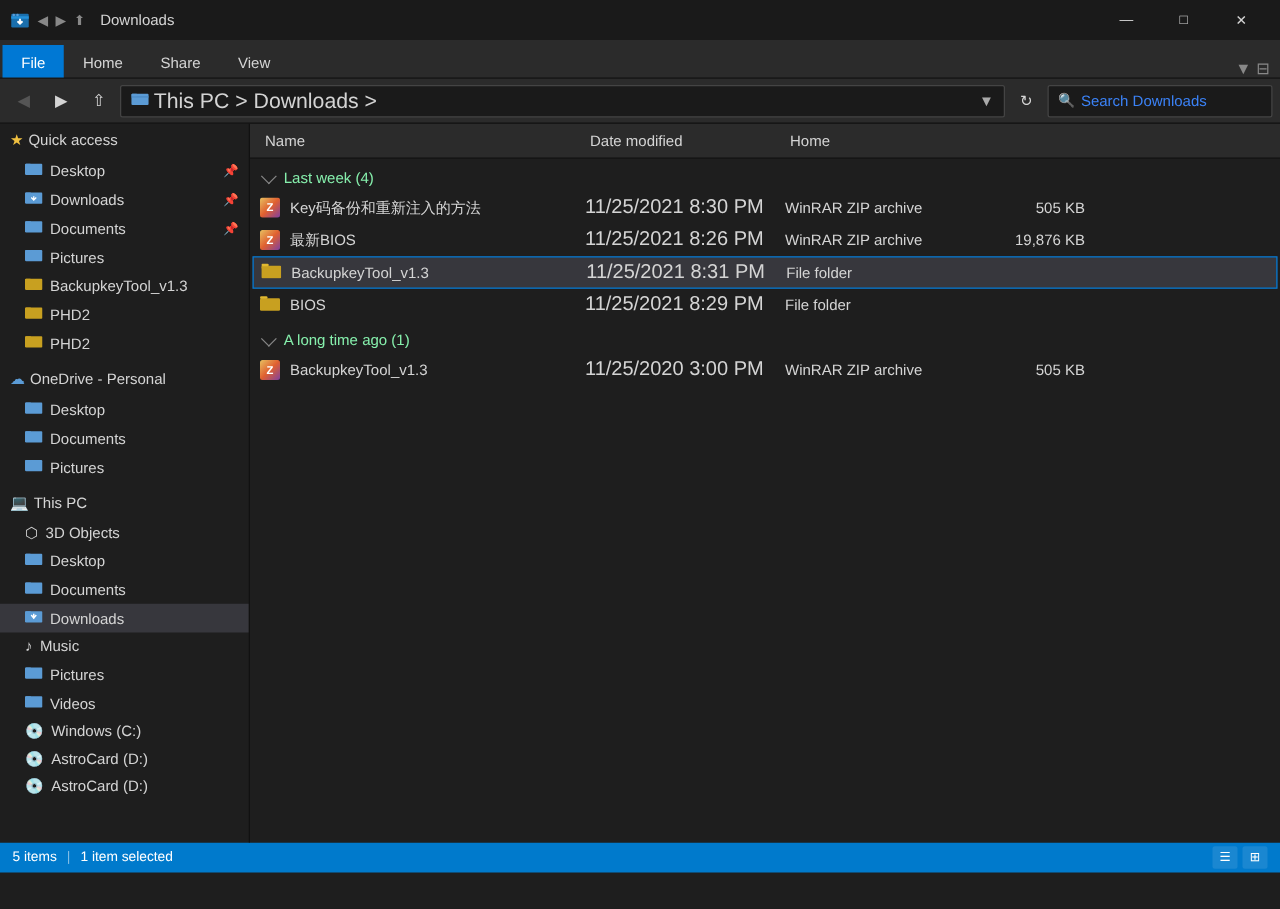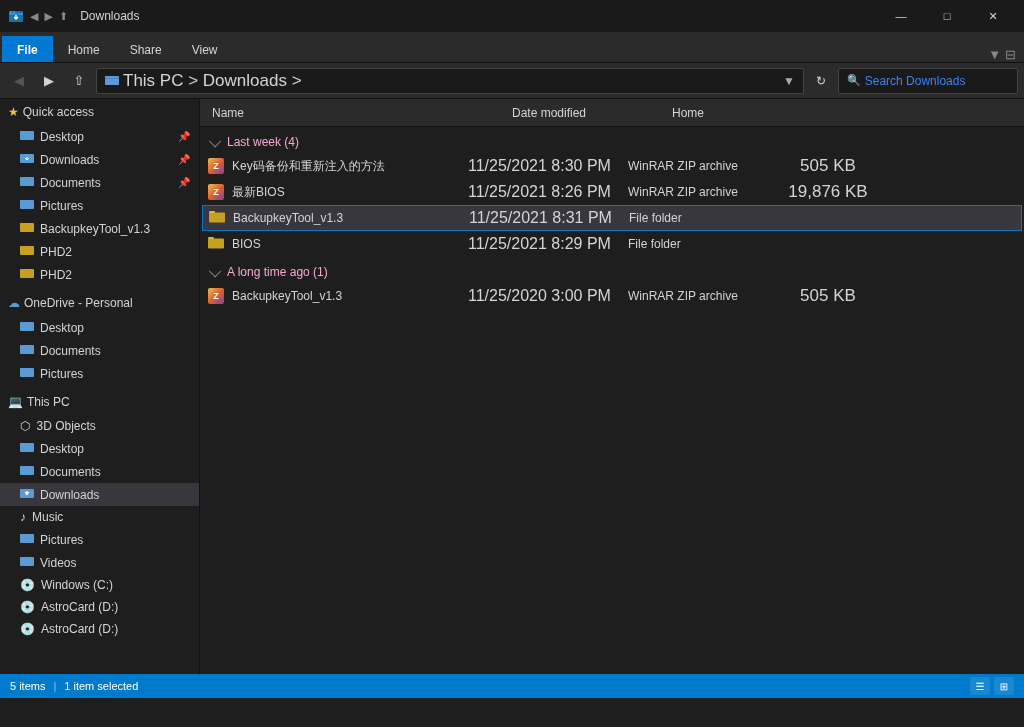--- a/index.html
+++ b/index.html
@@ -73,21 +73,20 @@
       color: #d4d4d4;
       border: 1px solid transparent;
       border-bottom: none;
       height: 26px;
       display: flex;
       align-items: center;
     }
     .ribbon-tab.active {
       background: #0078d4;
       color: white;
-      font-weight: bold;
     }
 
     
     #nav-bar {
       background: #2b2b2b;
       height: 36px;
       display: flex;
       align-items: center;
       padding: 0 6px;
       gap: 4px;
@@ -215,39 +214,39 @@
       font-size: 12px;
       color: #d4d4d4;
       cursor: pointer;
       display: flex;
       align-items: center;
       gap: 4px;
       padding: 0 4px;
       height: 100%;
     }
     .col-name { width: 260px; }
-    .col-date { width: 160px; margin-left: 40px; }
+    .col-date { width: 160px; }
     .col-type { width: 160px; }
     .col-size { width: 80px; }
 
     
     #file-list {
       flex: 1;
       overflow-y: auto;
       overflow-x: hidden;
       padding: 0;
     }
     #file-list::-webkit-scrollbar { width: 6px; }
     #file-list::-webkit-scrollbar-track { background: #1e1e1e; }
     #file-list::-webkit-scrollbar-thumb { background: #444; }
 
     .group-header {
       padding: 8px 12px 4px 12px;
       font-size: 12px;
-      color: #f9a8d4;
+      color: #86efac;
       display: flex;
       align-items: center;
       gap: 4px;
     }
     .group-header::before {
       content: '';
       display: inline-block;
       width: 8px;
       height: 8px;
       border-left: 1px solid #888;
@@ -268,21 +267,21 @@
       width: 260px;
       display: flex;
       align-items: center;
       gap: 8px;
       font-size: 12px;
       overflow: hidden;
       white-space: nowrap;
     }
     .file-date { width: 160px; font-size: 16px; color: #d4d4d4; }
     .file-type { width: 160px; font-size: 12px; color: #d4d4d4; }
-    .file-size { width: 80px; font-size: 17px; color: #d4d4d4; text-align: center; }
+    .file-size { width: 80px; font-size: 12px; color: #d4d4d4; text-align: right; }
 
     
     #status-bar {
       height: 24px;
       background: #007acc;
       display: flex;
       align-items: center;
       padding: 0 10px;
       gap: 8px;
       font-size: 11px;

